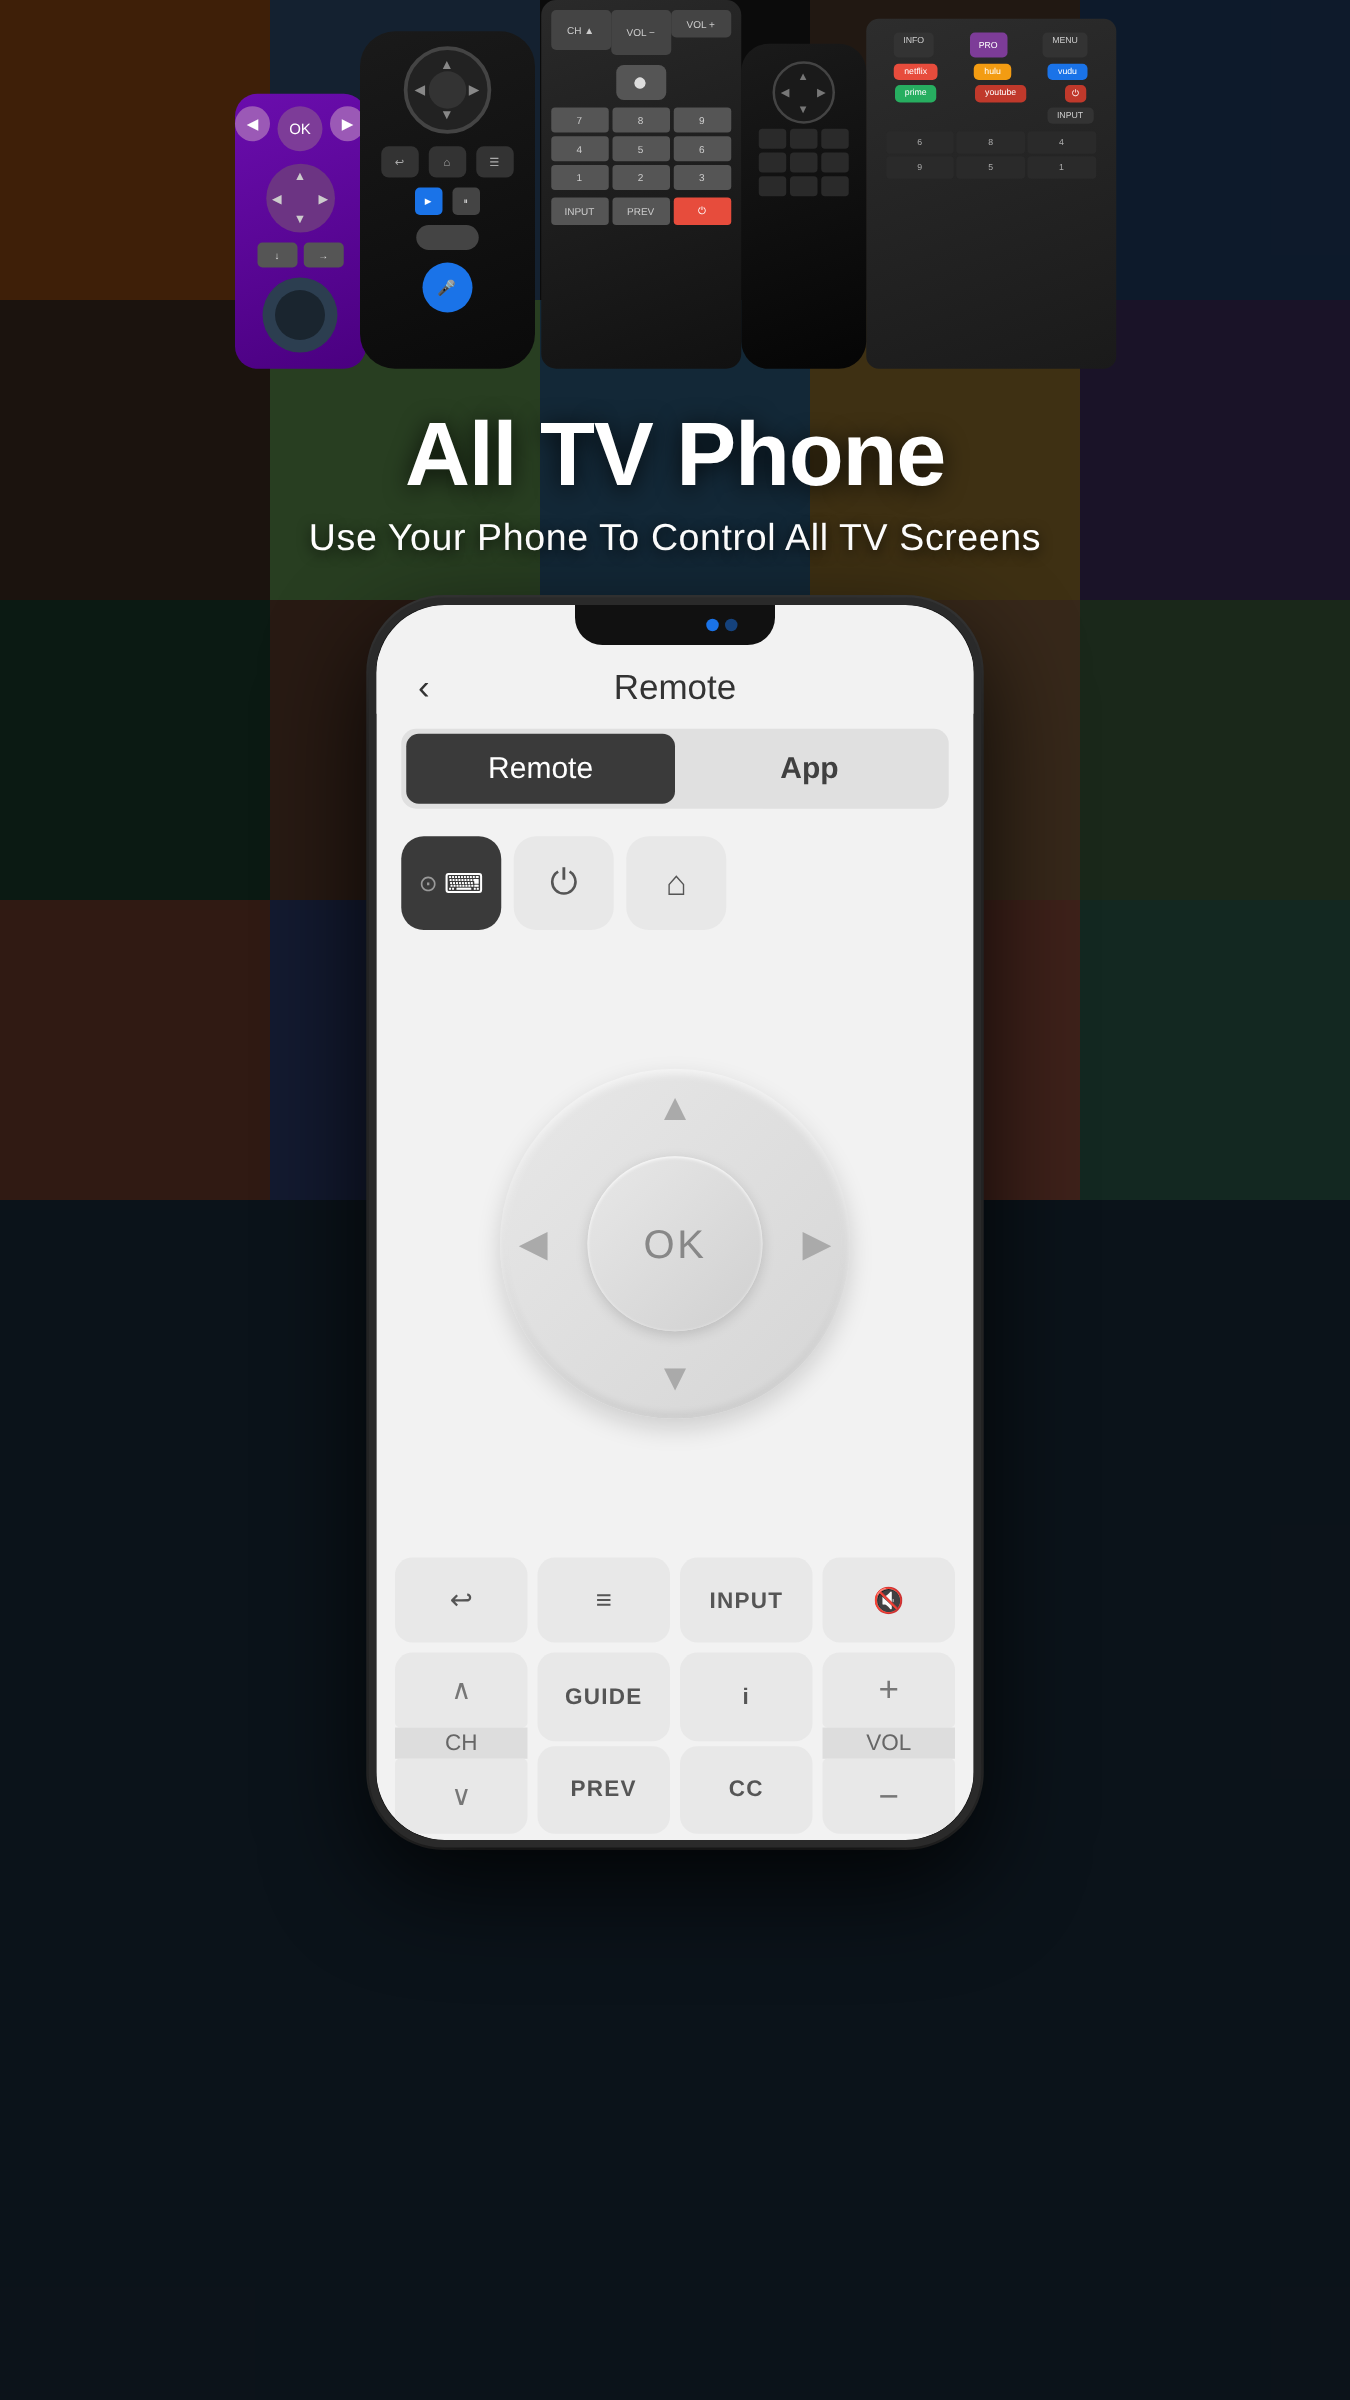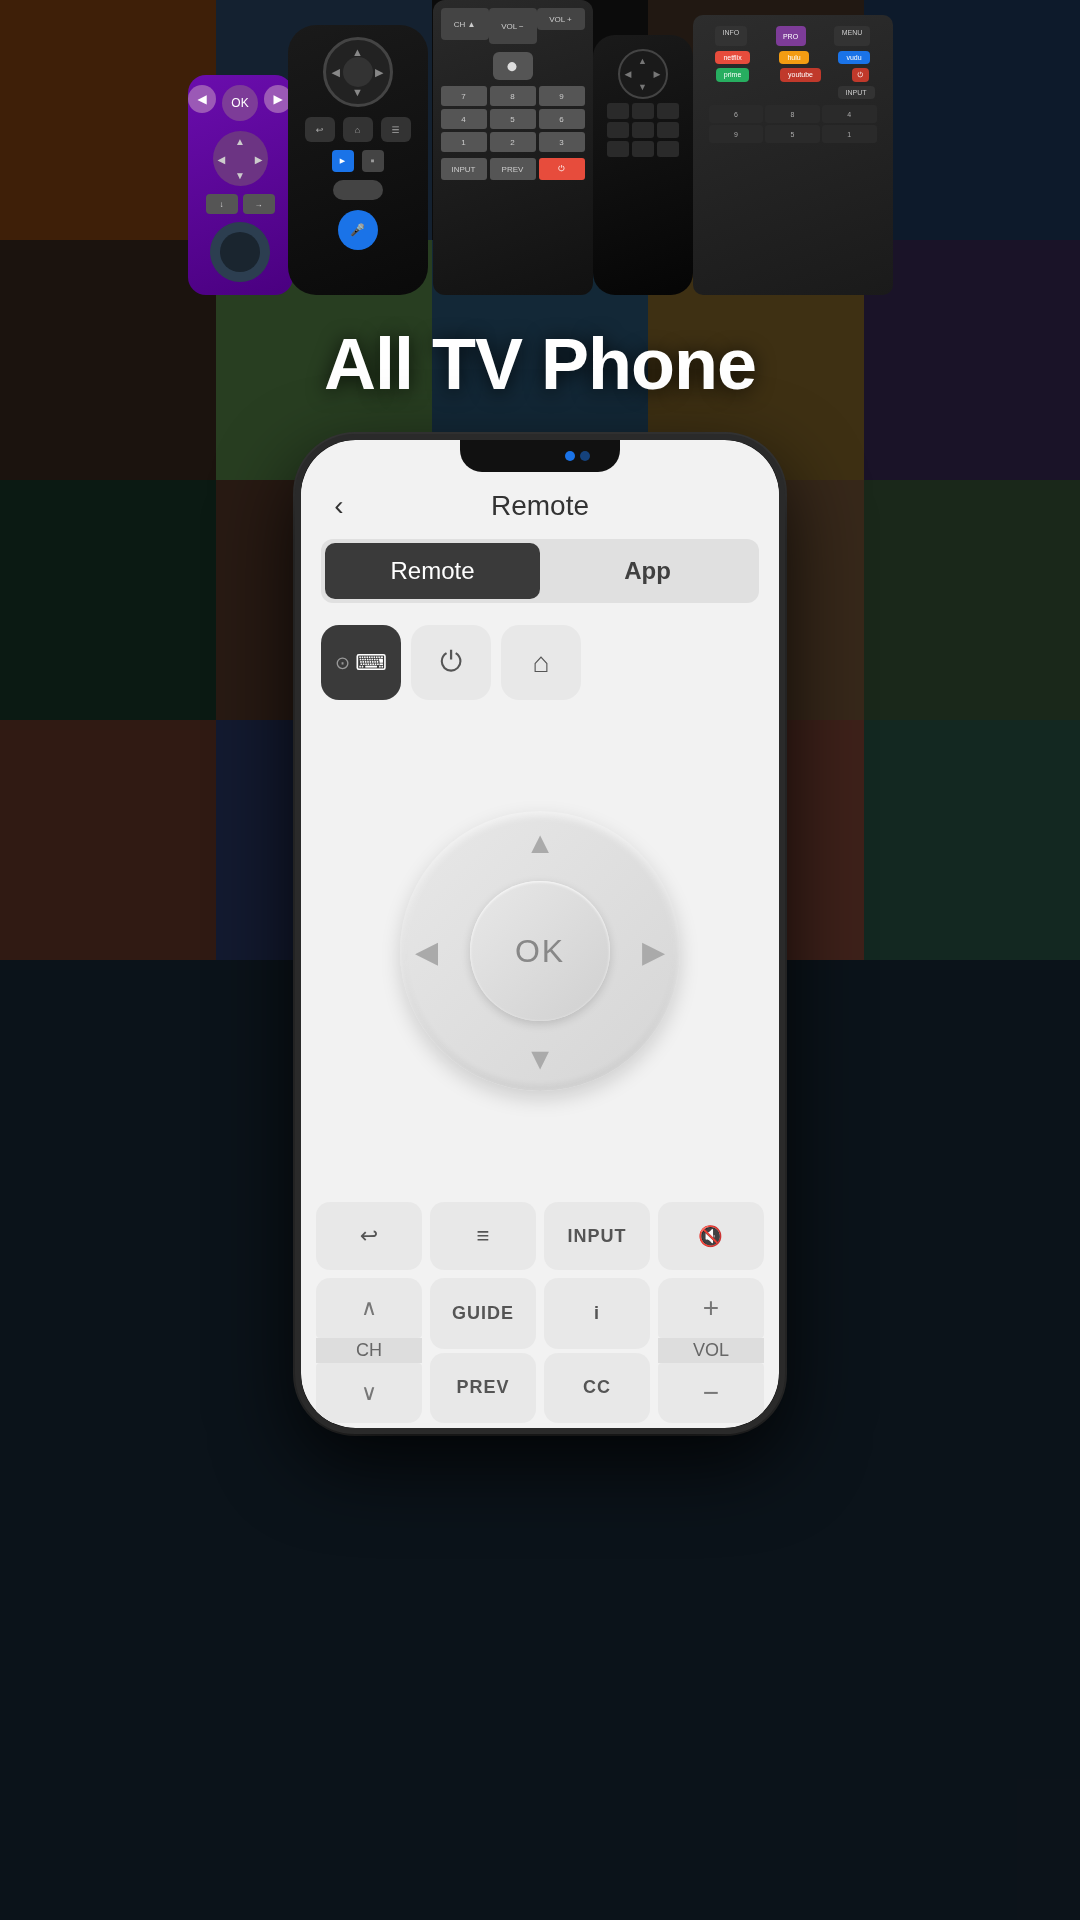--- a/index.html
+++ b/index.html
@@ -746,20 +746,21 @@
         <div style="height:18px;background:#2a2a2a;border-radius:3px;font-size:7px;color:#aaa;display:flex;align-items:center;justify-content:center;">4</div>
         <div style="height:18px;background:#2a2a2a;border-radius:3px;font-size:7px;color:#aaa;display:flex;align-items:center;justify-content:center;">9</div>
         <div style="height:18px;background:#2a2a2a;border-radius:3px;font-size:7px;color:#aaa;display:flex;align-items:center;justify-content:center;">5</div>
         <div style="height:18px;background:#2a2a2a;border-radius:3px;font-size:7px;color:#aaa;display:flex;align-items:center;justify-content:center;">1</div>
       </div>
     </div>
   </div>
 
   <div class="title-section">
     <h1 class="main-title">All TV Phone</h1>
+    <p class="sub-title">Use Your Phone To Control All TV Screens</p>
   </div>
 
   <div class="phone-container">
     <div class="phone-frame">
 
       <div class="side-btn-left"></div>
       <div class="side-btn-left2"></div>
       <div class="side-btn-left3"></div>
       <div class="side-btn-right"></div>
 

